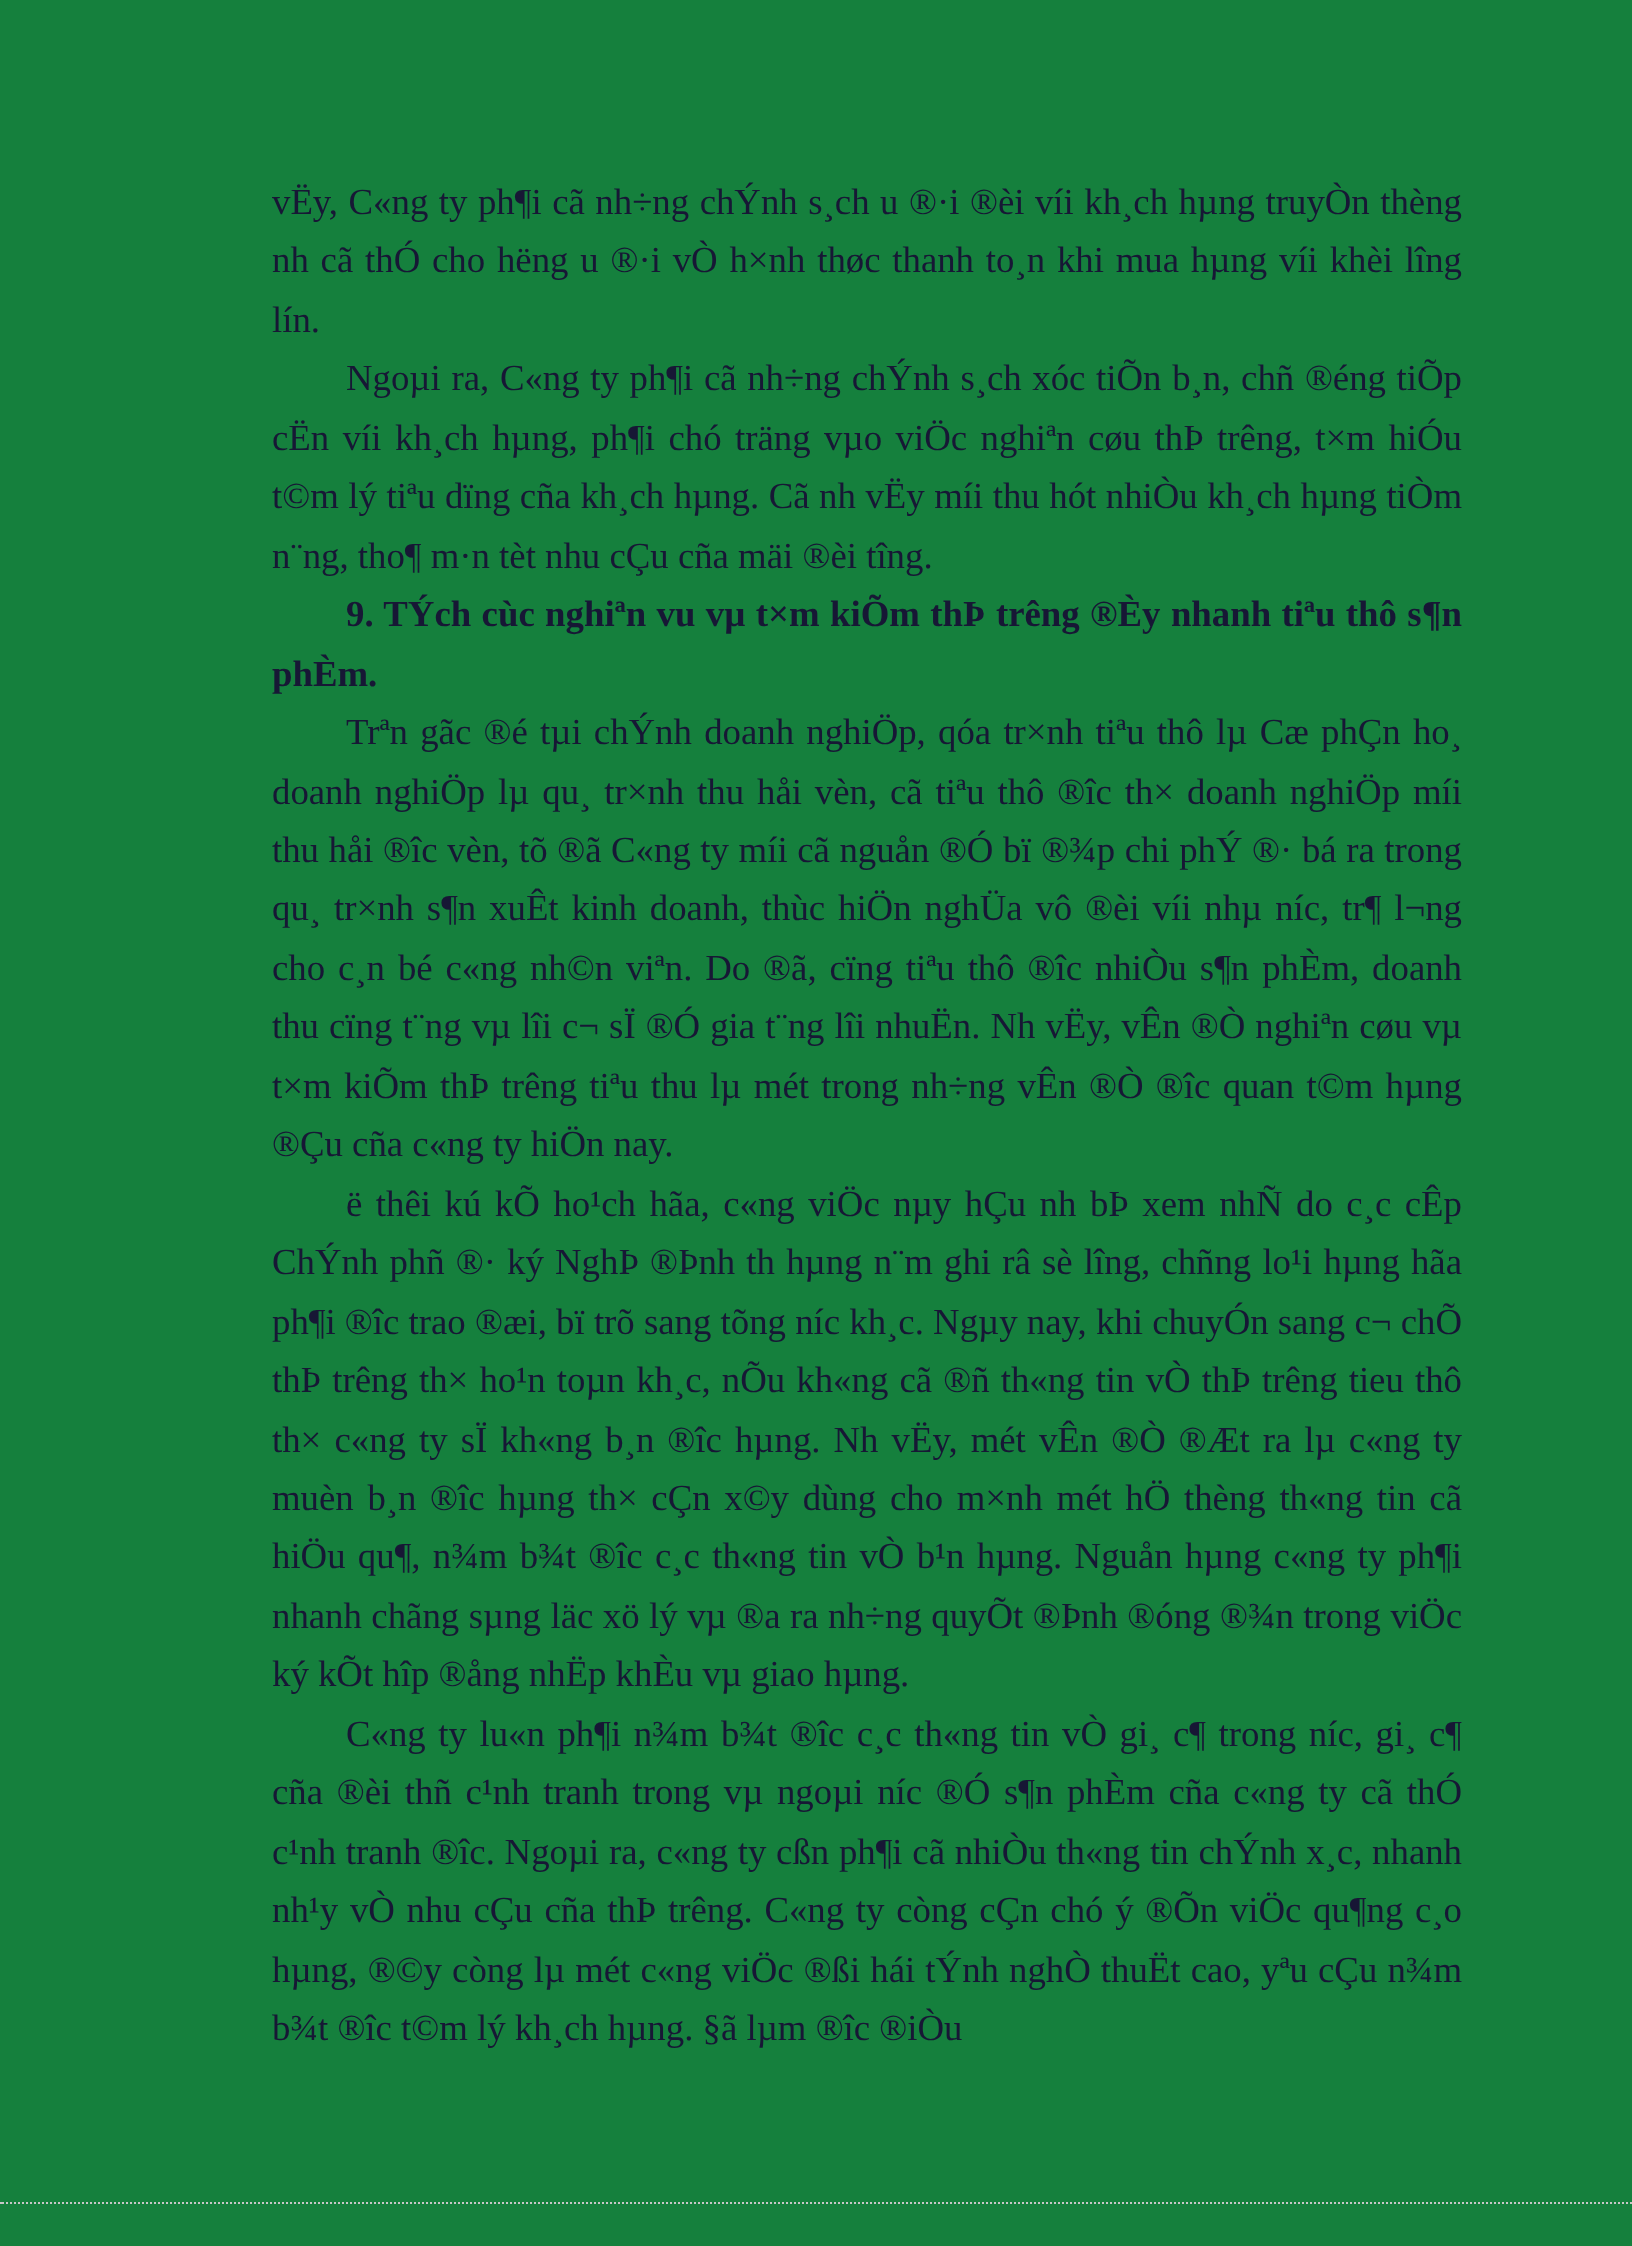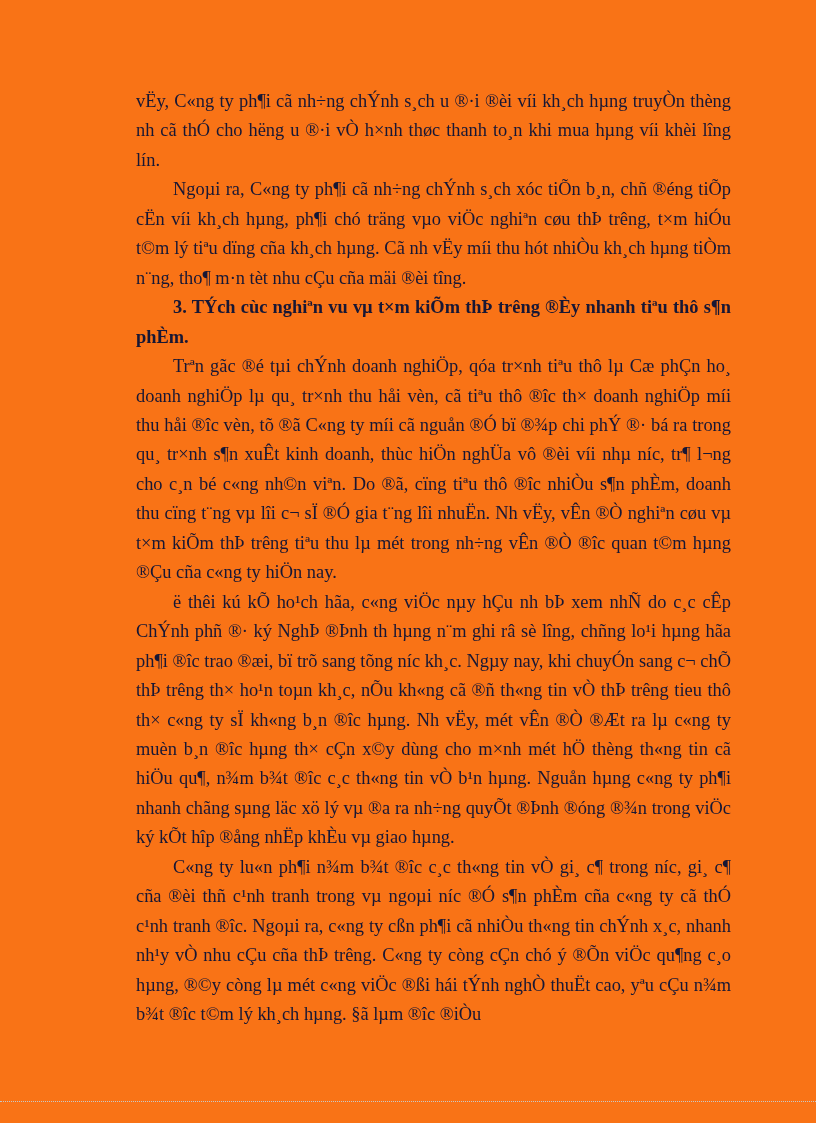--- a/index.html
+++ b/index.html
@@ -2,21 +2,21 @@
 <html><head>
 <meta charset="utf-8">
 <style>
   * { margin: 0; padding: 0; box-sizing: border-box; }
   html, body { background: #ffffff; }
   .page {
     position: relative;
     width: 816px;
     height: 1123px;
     margin: 0 auto;
-    background: #f97316;
+    background: #15803d;
     font-family: "Liberation Serif", "DejaVu Serif", serif;
     color: #171735;
     overflow: hidden;
   }
   .content {
     position: absolute;
     left: 136px;
     top: 87px;
     width: 595px;
     font-size: 18.4px;
@@ -35,19 +35,19 @@
     height: 0;
   }
 </style>
 </head>
 <body>
 
 <div class="page">
   <div class="content">
     <p class="body">vËy, C«ng ty ph¶i cã nh÷ng chÝnh s¸ch u ®·i ®èi víi kh¸ch hµng truyÒn thèng nh cã thÓ cho hëng u ®·i vÒ h×nh thøc thanh to¸n khi mua hµng víi khèi lîng lín.</p>
     <p class="body indent">Ngoµi ra, C«ng ty ph¶i cã nh÷ng chÝnh s¸ch xóc tiÕn b¸n, chñ ®éng tiÕp cËn víi kh¸ch hµng, ph¶i chó träng vµo viÖc nghiªn cøu thÞ trêng, t×m hiÓu t©m lý tiªu dïng cña kh¸ch hµng. Cã nh vËy míi thu hót nhiÒu kh¸ch hµng tiÒm n¨ng, tho¶ m·n tèt nhu cÇu cña mäi ®èi tîng.</p>
-    <p class="heading indent">3. TÝch cùc nghiªn vu  vµ t×m kiÕm thÞ trêng  ®Èy nhanh tiªu thô s¶n phÈm.</p>
+    <p class="heading indent">9. TÝch cùc nghiªn vu  vµ t×m kiÕm thÞ trêng  ®Èy nhanh tiªu thô s¶n phÈm.</p>
     <p class="body indent">Trªn gãc ®é tµi chÝnh doanh nghiÖp, qóa tr×nh tiªu thô lµ Cæ phÇn ho¸ doanh nghiÖp lµ qu¸ tr×nh thu håi vèn, cã tiªu thô ®îc th× doanh nghiÖp míi thu håi ®îc vèn, tõ ®ã C«ng ty míi cã nguån ®Ó bï ®¾p chi phÝ ®· bá ra trong qu¸ tr×nh s¶n xuÊt kinh doanh, thùc hiÖn nghÜa vô ®èi víi nhµ níc, tr¶ l¬ng cho c¸n bé c«ng nh©n viªn. Do ®ã, cïng tiªu thô ®îc nhiÒu s¶n phÈm, doanh thu cïng t¨ng vµ lîi c¬ sÏ ®Ó gia t¨ng lîi nhuËn. Nh vËy, vÊn ®Ò nghiªn cøu vµ t×m kiÕm thÞ trêng tiªu thu lµ mét trong nh÷ng vÊn ®Ò ®îc quan t©m hµng ®Çu cña c«ng ty hiÖn nay.</p>
     <p class="body indent">ë thêi kú kÕ ho¹ch hãa, c«ng viÖc nµy hÇu nh bÞ xem nhÑ do c¸c cÊp ChÝnh phñ ®· ký NghÞ ®Þnh th hµng n¨m ghi râ sè lîng, chñng lo¹i hµng hãa ph¶i ®îc trao ®æi, bï trõ sang tõng níc kh¸c. Ngµy nay, khi chuyÓn sang c¬ chÕ thÞ trêng th× ho¹n toµn kh¸c, nÕu kh«ng cã ®ñ th«ng tin vÒ thÞ trêng tieu thô th× c«ng ty sÏ kh«ng b¸n ®îc hµng. Nh vËy, mét vÊn ®Ò ®Æt ra lµ c«ng ty muèn b¸n ®îc hµng th× cÇn x©y dùng cho m×nh mét hÖ thèng th«ng tin cã hiÖu qu¶, n¾m b¾t ®îc c¸c th«ng tin vÒ b¹n hµng. Nguån hµng c«ng ty ph¶i nhanh chãng sµng läc xö lý vµ ®a ra nh÷ng quyÕt ®Þnh ®óng ®¾n trong viÖc ký kÕt hîp ®ång nhËp khÈu vµ giao hµng.</p>
     <p class="body indent">C«ng ty lu«n ph¶i n¾m b¾t ®îc c¸c th«ng tin vÒ gi¸ c¶ trong níc, gi¸ c¶ cña ®èi thñ c¹nh tranh trong vµ ngoµi níc ®Ó s¶n phÈm cña c«ng ty cã thÓ c¹nh tranh ®îc. Ngoµi ra, c«ng ty cßn ph¶i cã nhiÒu th«ng tin chÝnh x¸c, nhanh nh¹y vÒ nhu cÇu cña thÞ trêng. C«ng ty còng cÇn chó ý ®Õn viÖc qu¶ng c¸o hµng, ®©y còng lµ mét c«ng viÖc ®ßi hái tÝnh nghÒ thuËt cao, yªu cÇu n¾m b¾t ®îc t©m lý kh¸ch hµng. §ã lµm ®îc ®iÒu</p>
   </div>
   <div class="page-edge"></div>
 </div>
 
 </body></html>

